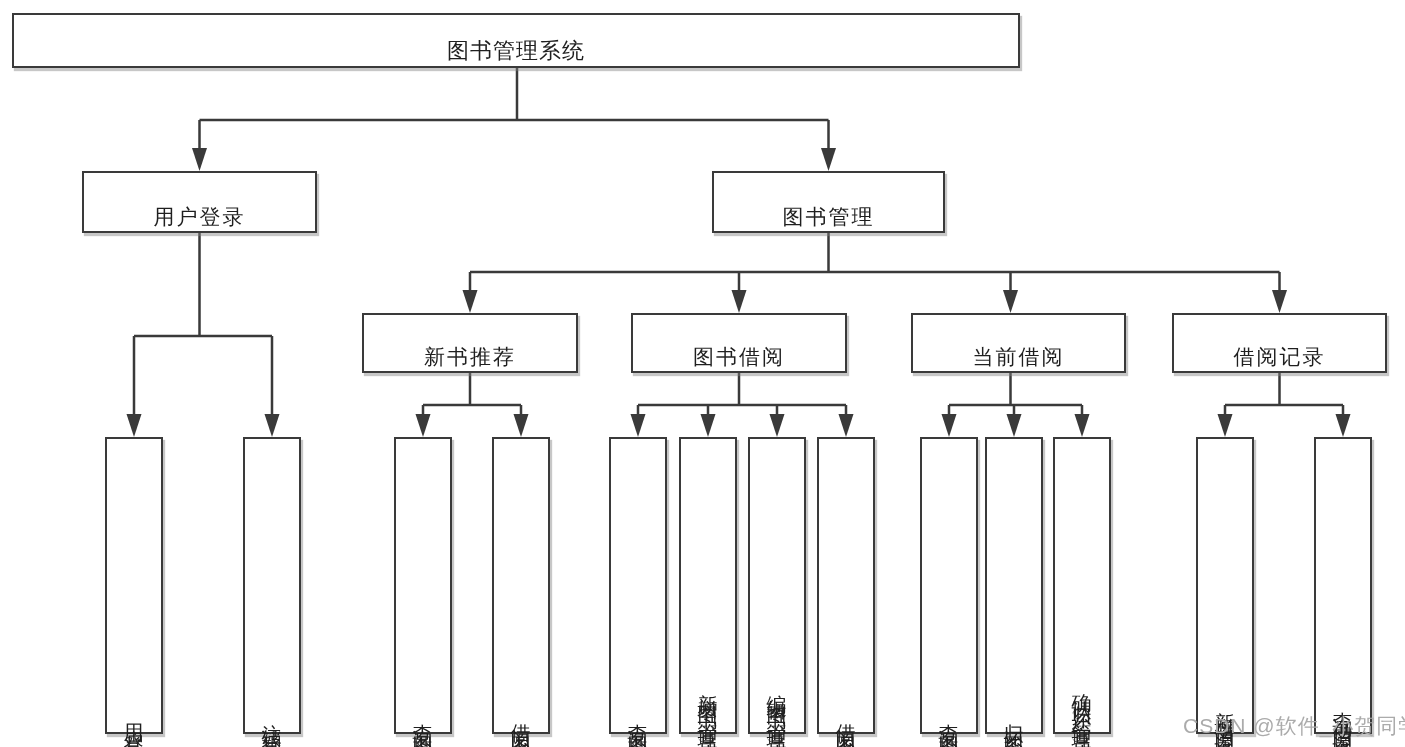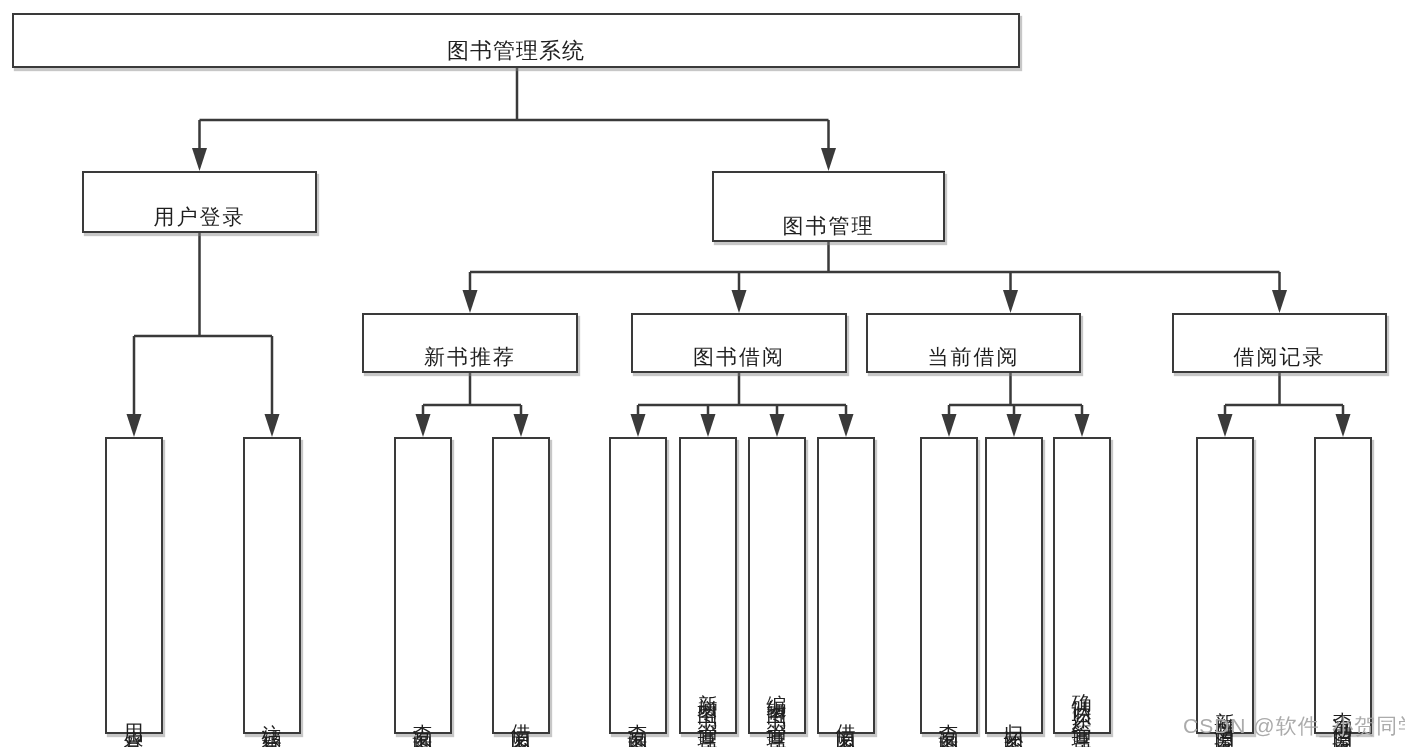--- a/index.html
+++ b/index.html
@@ -30,25 +30,25 @@
     z-index:2;
   }
   .box .hlabel{
     font-size:21px;
     letter-spacing:2px;
     white-space:nowrap;
   }
   .root{left:12px;top:13px;width:1008px;height:55px;}
   .root .hlabel{font-size:22px;letter-spacing:1px;}
   .lvl1a{left:82px;top:171px;width:235px;height:62px;}
-  .lvl1b{left:712px;top:171px;width:233px;height:71px;}
+  .lvl1b{left:712px;top:171px;width:233px;height:62px;}
   .lvl2{top:313px;height:60px;}
   .l2a{left:362px;width:216px;}
   .l2b{left:631px;width:216px;}
-  .l2c{left:866px;width:215px;}
+  .l2c{left:911px;width:215px;}
   .l2d{left:1172px;width:215px;}
   .leaf{top:437px;height:297px;width:58px;}
   .leaf .vlabel{
     writing-mode:vertical-rl;
     text-orientation:mixed;
     font-size:20px;
     letter-spacing:6px;
     line-height:1;
     white-space:nowrap;
   }

